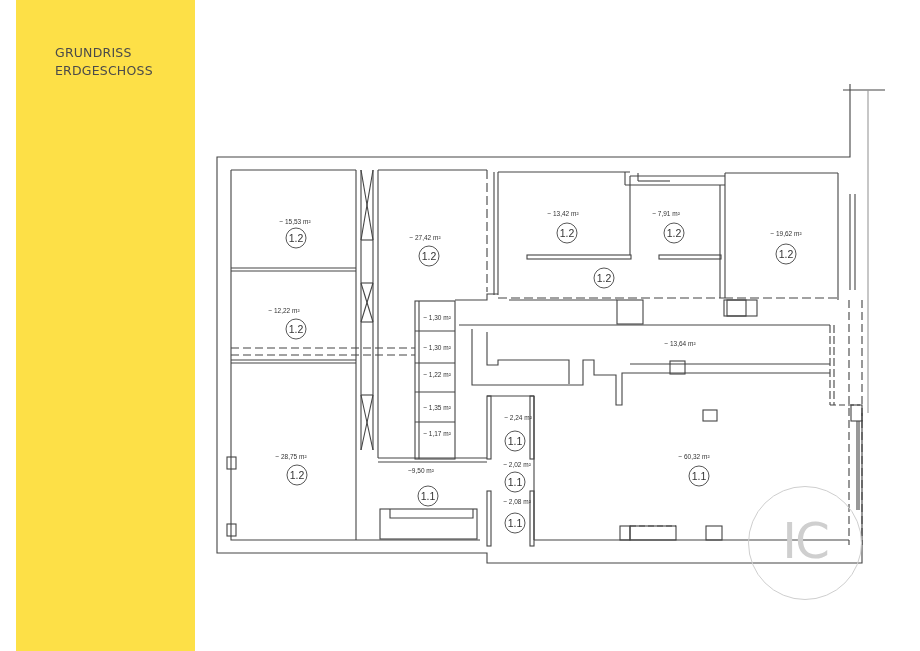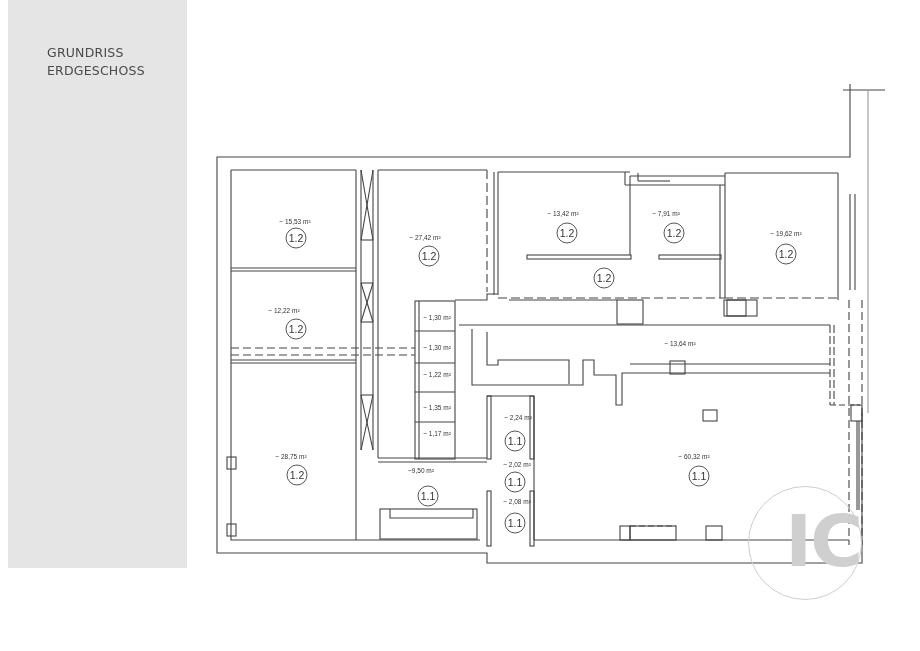--- a/index.html
+++ b/index.html
@@ -1,25 +1,25 @@
 <!DOCTYPE html>
 <html><head>
   <meta charset="utf-8">
   <style>
     html, body { margin: 0; padding: 0; }
     body { width: 920px; height: 651px; background: #ffffff; position: relative; overflow: hidden; font-family: "Liberation Sans", sans-serif; }
-    .sidebar { position: absolute; left: 8px; top: 0; width: 179px; height: 568px; background: #e5e5e5; }
+    .sidebar { position: absolute; left: 16px; top: 0; width: 179px; height: 651px; background: #fde047; }
     .title { position: absolute; left: 39px; top: 44px; font-family: "DejaVu Sans", sans-serif; font-size: 12.5px; line-height: 18px; color: #4a4a4a; letter-spacing: 0.2px; }
     .title div { white-space: nowrap; }
     .plan { position: absolute; left: 0; top: 0; }
     .plan text { font-family: "Liberation Sans", sans-serif; fill: #333; }
     .area { font-size: 6.5px; }
     .code { font-size: 10.5px; }
     .wm { position: absolute; left: 748px; top: 486px; width: 112px; height: 112px; border: 1.6px solid #cfcfcf; border-radius: 50%; }
-    .wm span { position: absolute; left: 0; right: 0; top: 8px; text-align: right; font-family: "DejaVu Sans", sans-serif; font-weight: 700; font-size: 72px; letter-spacing: -2px; color: #cfcfcf; line-height: 92px; }
+    .wm span { position: absolute; left: 0; right: 0; top: 8px; text-align: center; font-family: "DejaVu Sans", sans-serif; font-weight: 400; font-size: 50px; letter-spacing: -2px; color: #cfcfcf; line-height: 92px; }
   </style>
 </head>
 <body>
 
 <div class="sidebar">
   <div class="title">
     <div>GRUNDRISS</div>
     <div>ERDGESCHOSS</div>
   </div>
 </div>

